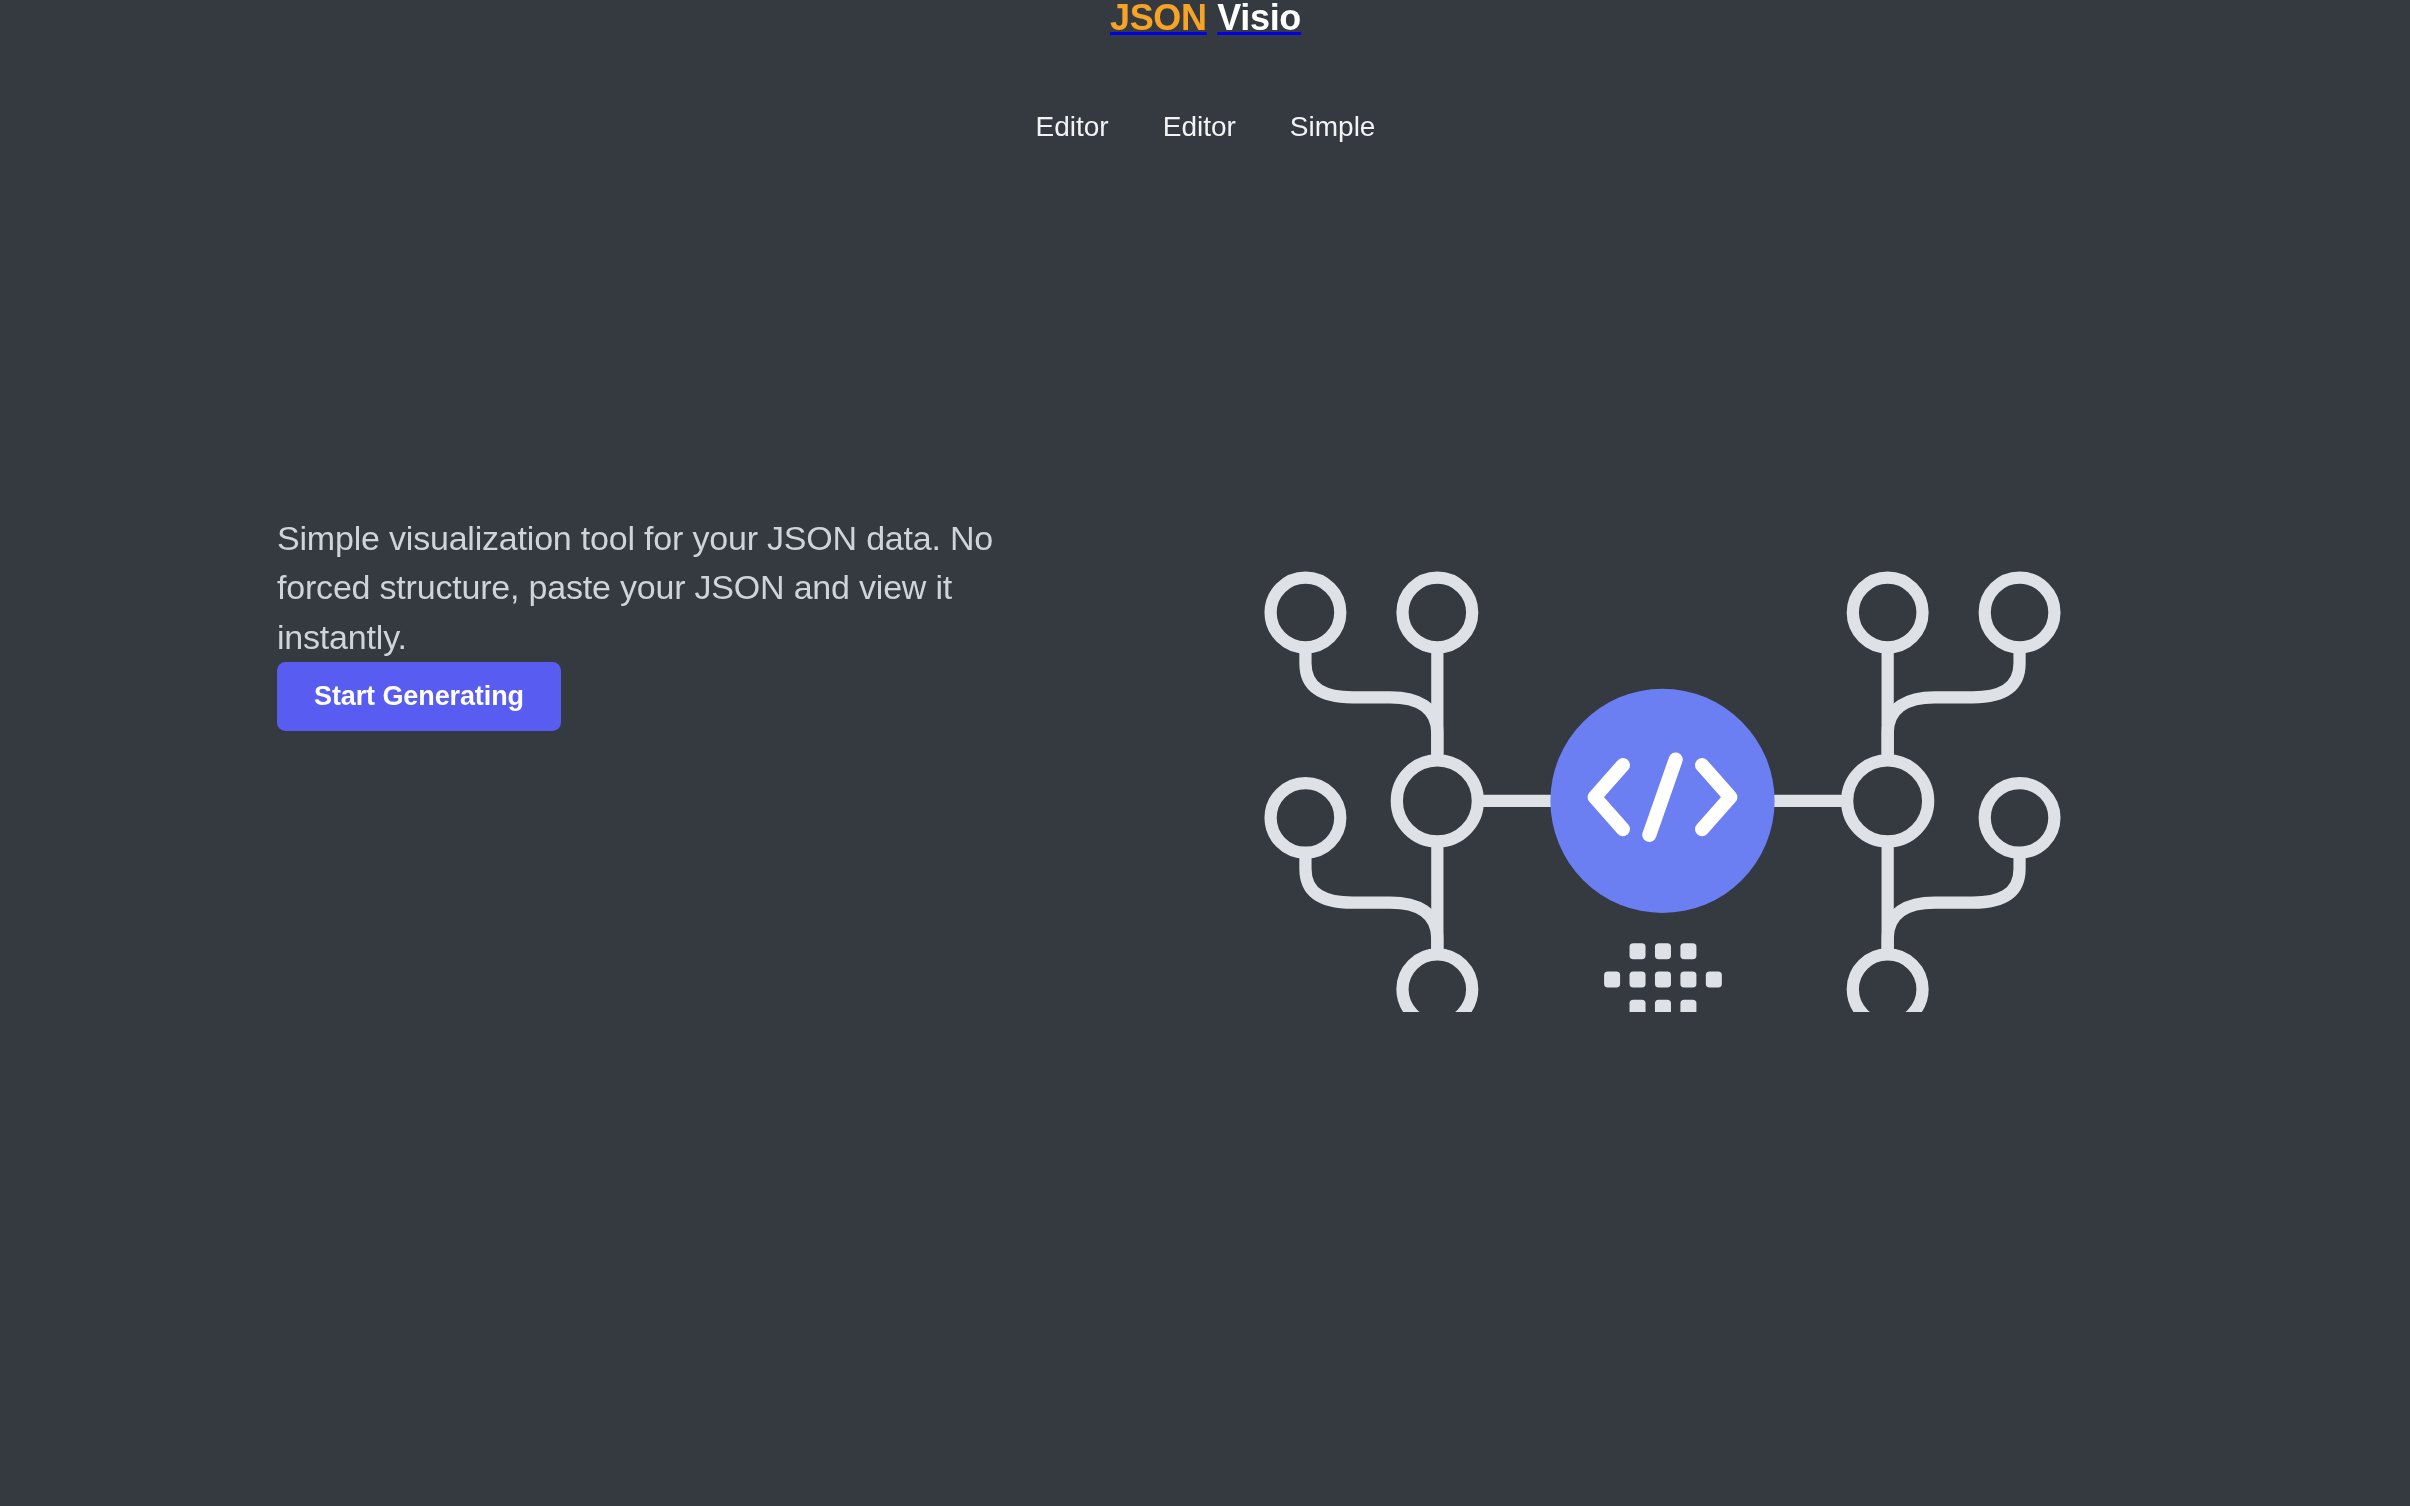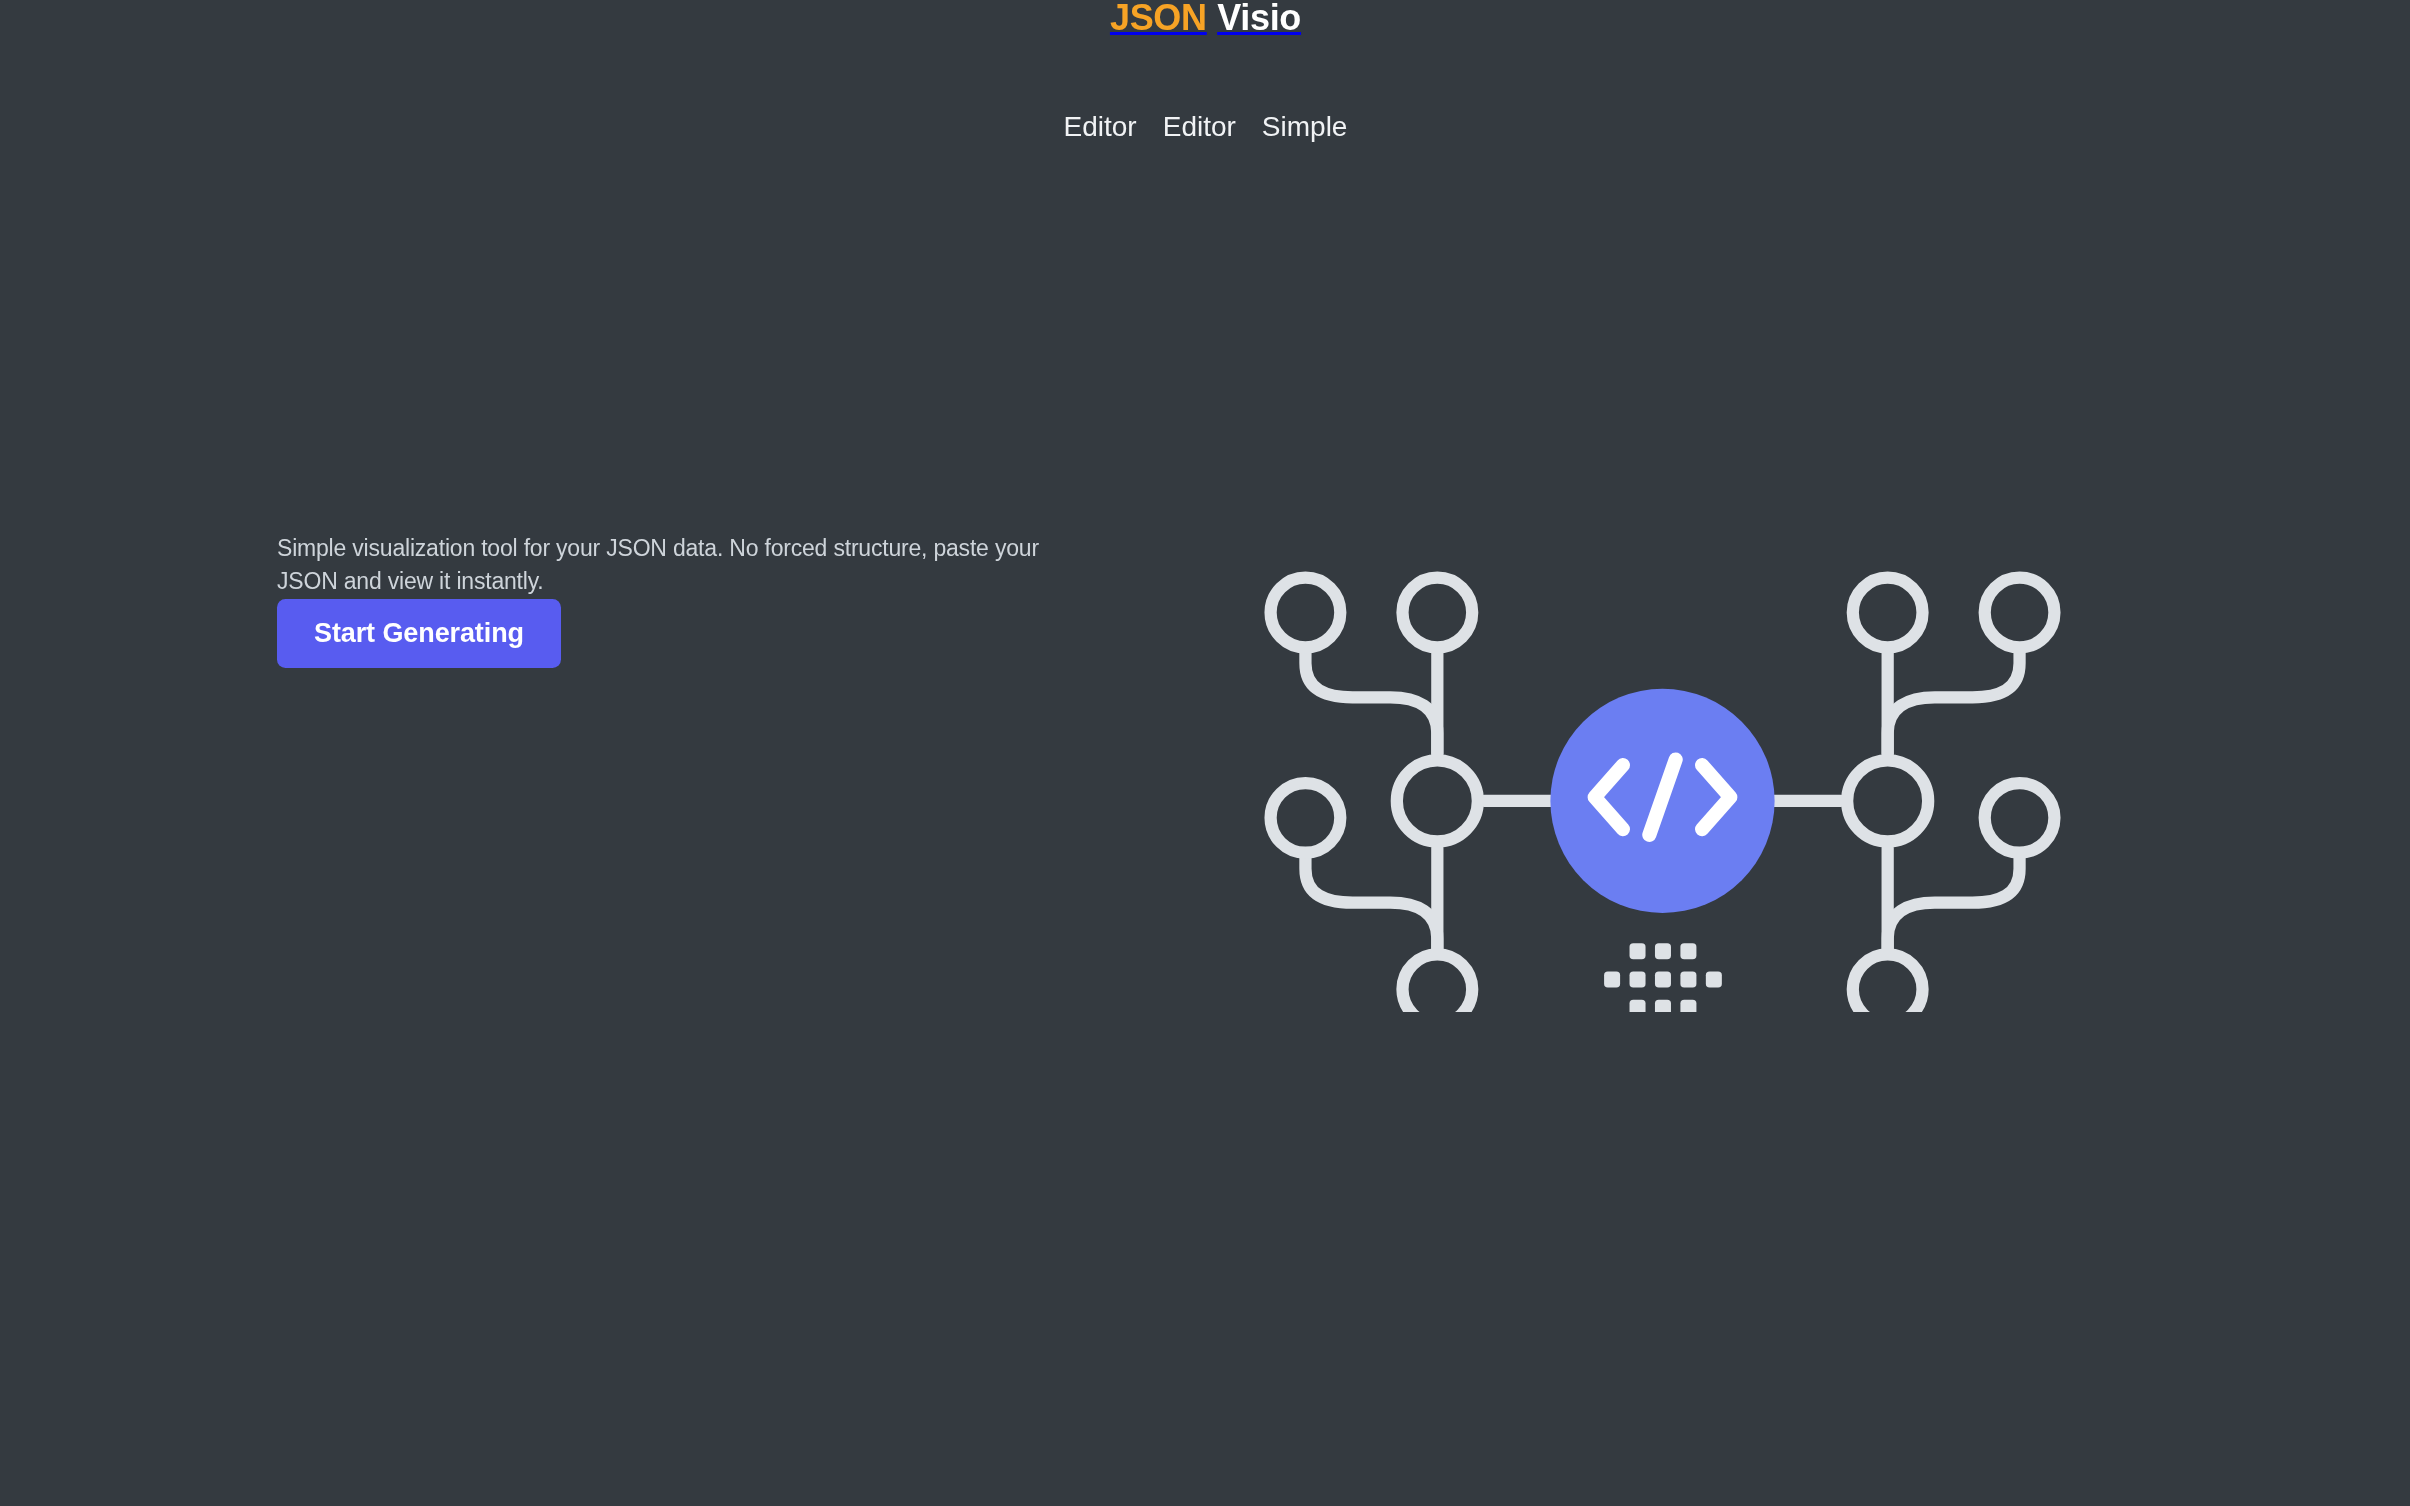--- a/index.html
+++ b/index.html
@@ -19,42 +19,42 @@
     padding:0 277px 0 277px;
     flex-direction:column;
   }
   .brand {
     font-size:36px; font-weight:bold; letter-spacing:-0.3px;
     white-space:nowrap; line-height:1;
   }
   .brand .b-json { color:#f7a325; }
   .brand .b-visio { color:#ffffff; margin-left:10.4px; }
 
-  .nav { display:flex; align-items:center; gap:26px; }
+  .nav { display:flex; align-items:center; gap:54px; }
   .nav-link {
     color:#f1f3f5; font-size:28px; font-weight:400;
     text-decoration:none; white-space:nowrap; line-height:1;
   }
 
   
   .hero {
     position:absolute; top:141px; left:0; width:2411px; height:1365px;
     display:flex; align-items:flex-start;
   }
   .hero-left {
     position:absolute; left:277px; top:337px; width:847px;
   }
   .headline {
     color:#ffffff; font-size:77px; font-weight:bold;
     line-height:1.16; letter-spacing:-1.3px;
     max-width:810px;
   }
   .subtitle {
-    color:#ced4da; font-size:23px; font-weight:400;
-    line-height:1.45; margin-top:54px; max-width:772px;
+    color:#ced4da; font-size:34px; font-weight:400;
+    line-height:1.45; margin-top:36px; max-width:772px;
     letter-spacing:-0.2px;
   }
   .cta {
     display:inline-block; 
     background:#585cf0; color:#ffffff;
     font-size:27px; font-weight:bold; letter-spacing:-0.1px;
     border:none; border-radius:8.5px;
     padding:21px 37px; cursor:pointer;
     font-family:"Liberation Sans", sans-serif;
     line-height:1;

